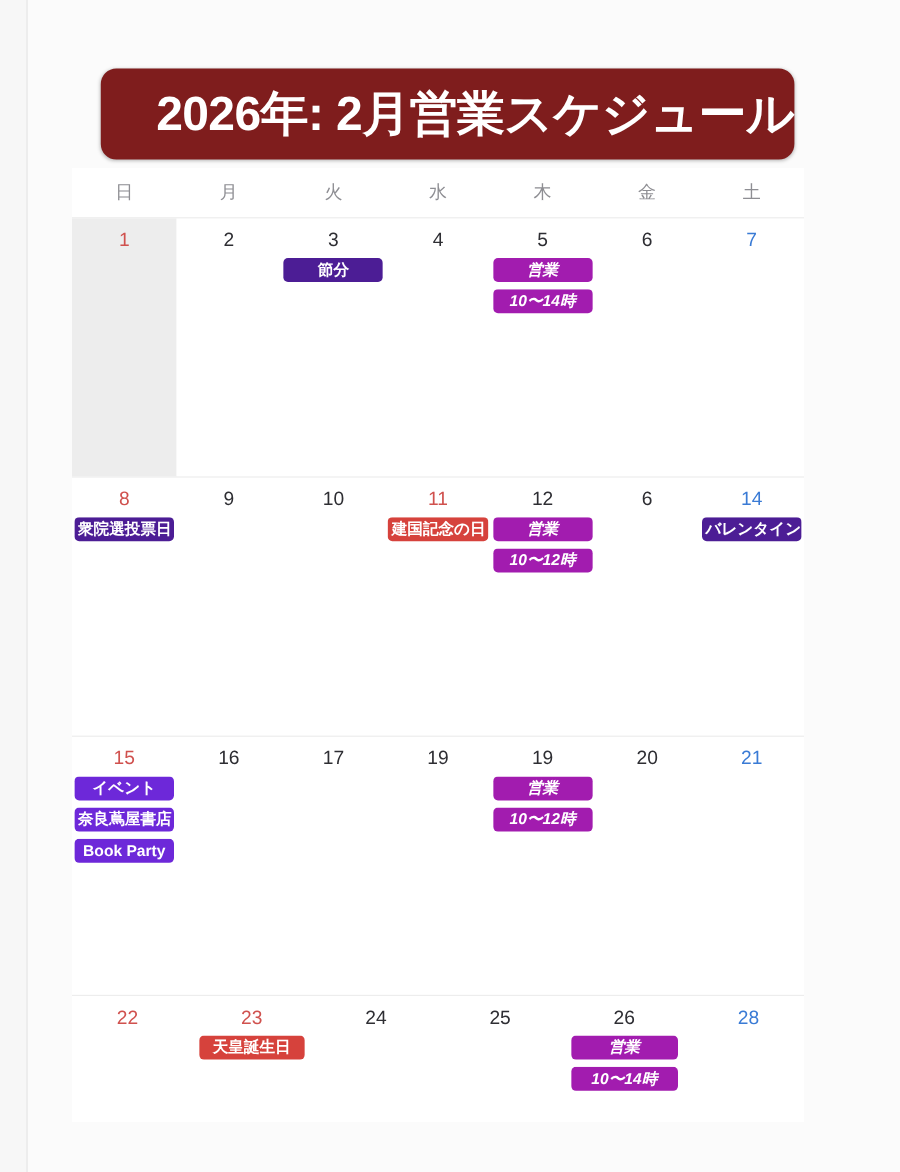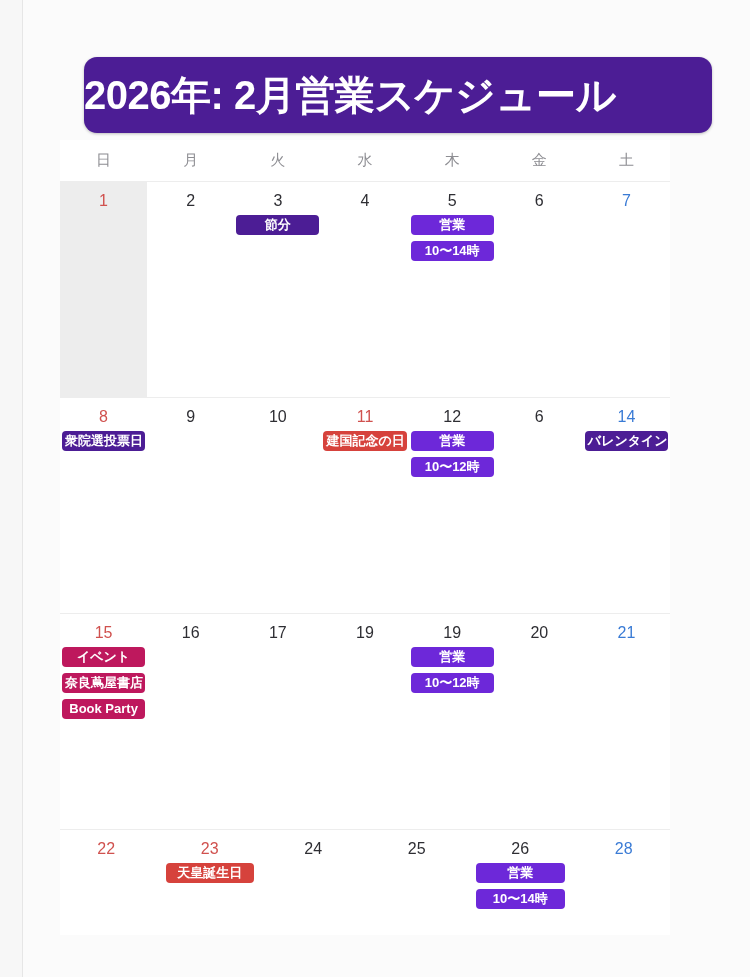--- a/index.html
+++ b/index.html
@@ -35,27 +35,27 @@
     position: absolute;
     left: 0; top: 0;
     width: 750px;
     height: 977px;
   }
   
   #title-banner {
     position: absolute;
     left: 84px;
     top: 57px;
-    width: 628px;
+    width: 578px;
     height: 76px;
-    background: #4c1d95;
+    background: #7f1d1d;
     border-radius: 13px;
     display: flex;
     align-items: center;
-    justify-content: flex-start;
+    justify-content: flex-end;
     box-shadow: 0 1px 3px rgba(0,0,0,0.25);
   }
   #title-text {
     color: #ffffff;
     font-size: 40px;
     font-weight: bold;
     letter-spacing: -0.5px;
     white-space: nowrap;
     line-height: 1;
     font-family: "Liberation Sans", "DejaVu Sans", sans-serif;
@@ -141,24 +141,24 @@
   .event-badge.badge-fit {
     width: 100%;
     padding: 0 4px;
   }
   .event-badge.badge-overflow {
     width: 100%;
     text-align: left;
     padding-left: 3px;
     position: relative;
   }
-  .event-badge.badge-green { background: #6d28d9; }
+  .event-badge.badge-green { background: #a21caf; font-style: italic; }
   .event-badge.badge-gray  { background: #4c1d95; }
   .event-badge.badge-red   { background: #d6423c; }
-  .event-badge.badge-orange{ background: #be185d; }
+  .event-badge.badge-orange{ background: #6d28d9; }
   
   .clip-box {
     overflow: hidden;
     width: 100%;
   }
 </style>
 </head>
 <body>
 
 <div id="page-bg-lighter"></div>

